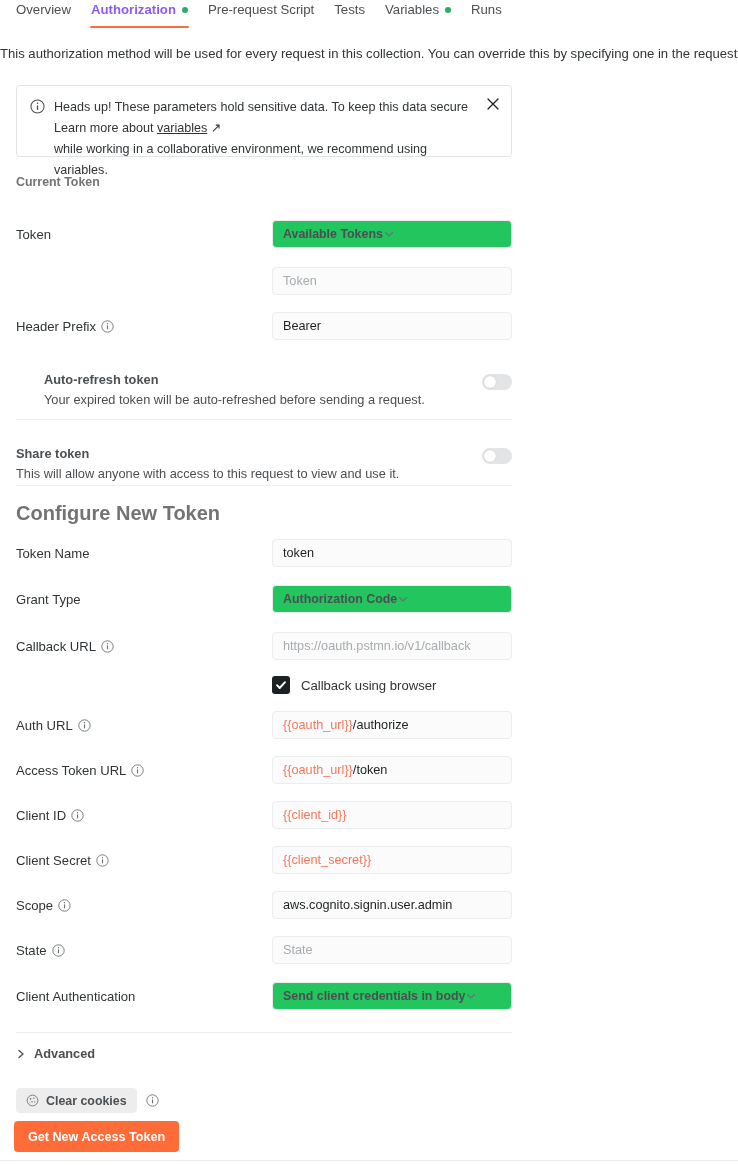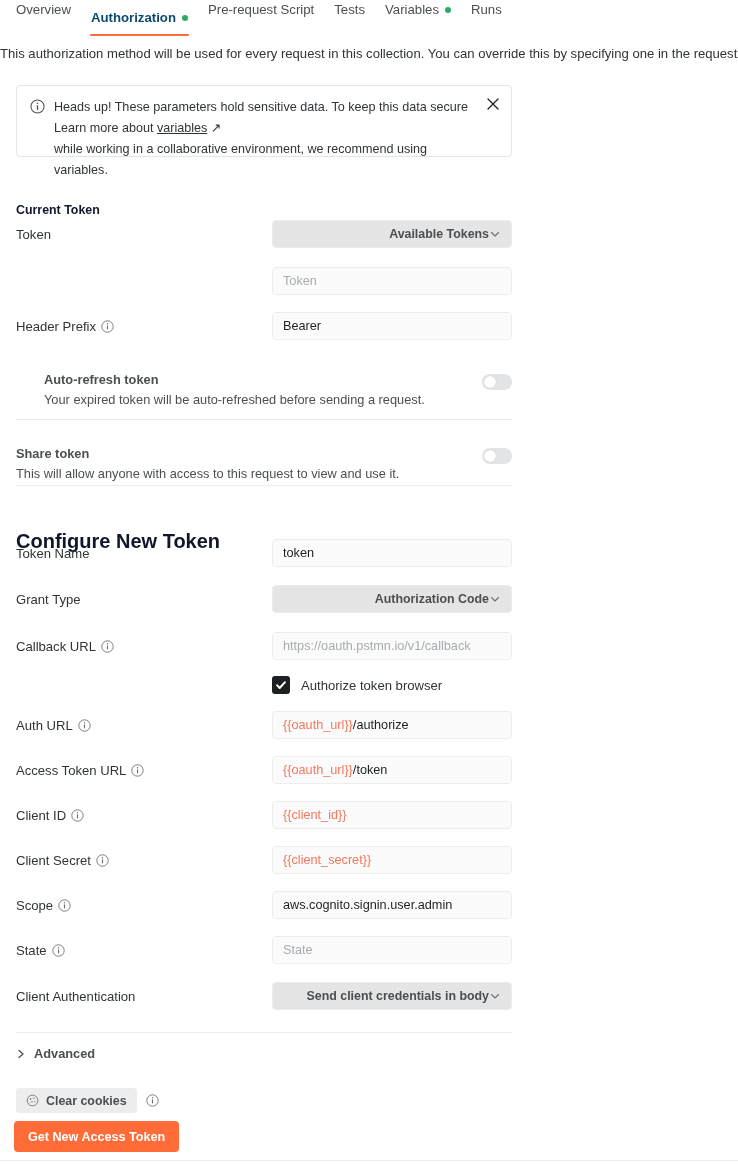--- a/index.html
+++ b/index.html
@@ -20,21 +20,21 @@
   }
   .tab {
     position: relative;
     padding: 2px 10px 11px 10px;
     font-size: 13.2px;
     color: #4b4f52;
     white-space: nowrap;
     display: flex; align-items: center; gap: 6px;
     cursor: pointer;
   }
-  .tab.active { color: #0c4a6e; font-weight: 600; margin-top: 8px; }
+  .tab.active { color: #8b5cf6; font-weight: 600; }
   .tab.active .tab-underline {
     position: absolute; left: 9px; right: 9px; bottom: 0px;
     height: 2.5px; background: #ff6c37; border-radius: 2px;
   }
   .dot { width: 6px; height: 6px; border-radius: 50%; background: #27ae60; display: inline-block; }
 
   
   .description {
     position: absolute; left: 0; top: 46px; width: 738px;
     font-size: 13.1px; color: #303436; padding: 0 4px 0 0;
@@ -50,21 +50,21 @@
   .callout .info-ic { flex: 0 0 auto; margin-top: 2px; margin-right: 9px; }
   .callout-text { font-size: 12.6px; line-height: 21px; color: #303436; width: 420px; }
   .callout-text a { color: #303436; text-decoration: underline; cursor: pointer; }
   .callout .close-x {
     position: absolute; right: 9px; top: 9px; width: 18px; height: 18px;
     display: flex; align-items: center; justify-content: center; cursor: pointer;
   }
 
   
   .section-title {
-    position: absolute; left: 16px; font-weight: 700; color: #0f172a; margin-top: 28px;
+    position: absolute; left: 16px; font-weight: 700; color: #737373;
   }
   #current-token-title { top: 175px; font-size: 12.4px; }
   #configure-title { top: 502px; font-size: 20px; }
 
   
   .row { position: absolute; left: 16px; width: 496px; height: 28px; display: flex; align-items: center; }
   .label {
     width: 256px; font-size: 13.1px; color: #303436;
     display: flex; align-items: center; gap: 5px; white-space: nowrap;
   }
@@ -73,23 +73,23 @@
   .field {
     width: 240px; height: 28px; border-radius: 4px;
     display: flex; align-items: center; padding: 0 10px;
     font-size: 12.7px;
   }
   .input {
     background: #fbfbfb; border: 1px solid #eceeee; color: #1d2022;
   }
   .input.placeholder { color: #a6acaf; }
   .select {
-    background: #e5e5e5; border: 1px solid #ececed; color: #4b4f52;
+    background: #22c55e; border: 1px solid #ececed; color: #4b4f52;
     font-weight: 700; font-size: 12.4px;
-    justify-content: flex-end;
+    justify-content: flex-start;
   }
   .var { color: #f2785c; }
 
   
   .toggle-row { position: absolute; left: 16px; width: 496px; }
   .toggle-title { font-size: 12.8px; font-weight: 700; color: #4b4f52; }
   .toggle-sub { font-size: 12.8px; color: #4b4f52; margin-top: 5px; }
   .switch {
     position: absolute; right: 0; top: 2px;
     width: 30px; height: 16px; border-radius: 8px; background: #e3e4e5;
@@ -290,21 +290,21 @@
       <div class="field input placeholder">https://oauth.pstmn.io/v1/callback</div>
     </div>
   </div>
 
   <div class="checkbox-row" style="top:676px;">
     <span class="cbx">
       <svg width="12" height="12" viewBox="0 0 12 12">
         <path d="M2 6.2 L4.7 9 L10 3.2" fill="none" stroke="#ffffff" stroke-width="1.9" stroke-linecap="round" stroke-linejoin="round"></path>
       </svg>
     </span>
-    <span class="cbx-label">Authorize token browser</span>
+    <span class="cbx-label">Callback using browser</span>
   </div>
 
   <div class="row" style="top:711px;">
     <div class="label">
       <span>Auth URL</span>
       <span>
         <svg width="13" height="13" viewBox="0 0 16 16">
           <circle cx="8" cy="8" r="7" fill="none" stroke="#6b7173" stroke-width="1.1"></circle>
           <circle cx="8" cy="4.6" r="0.85" fill="#6b7173"></circle>
           <rect x="7.3" y="6.6" width="1.4" height="5" rx="0.6" fill="#6b7173"></rect>

